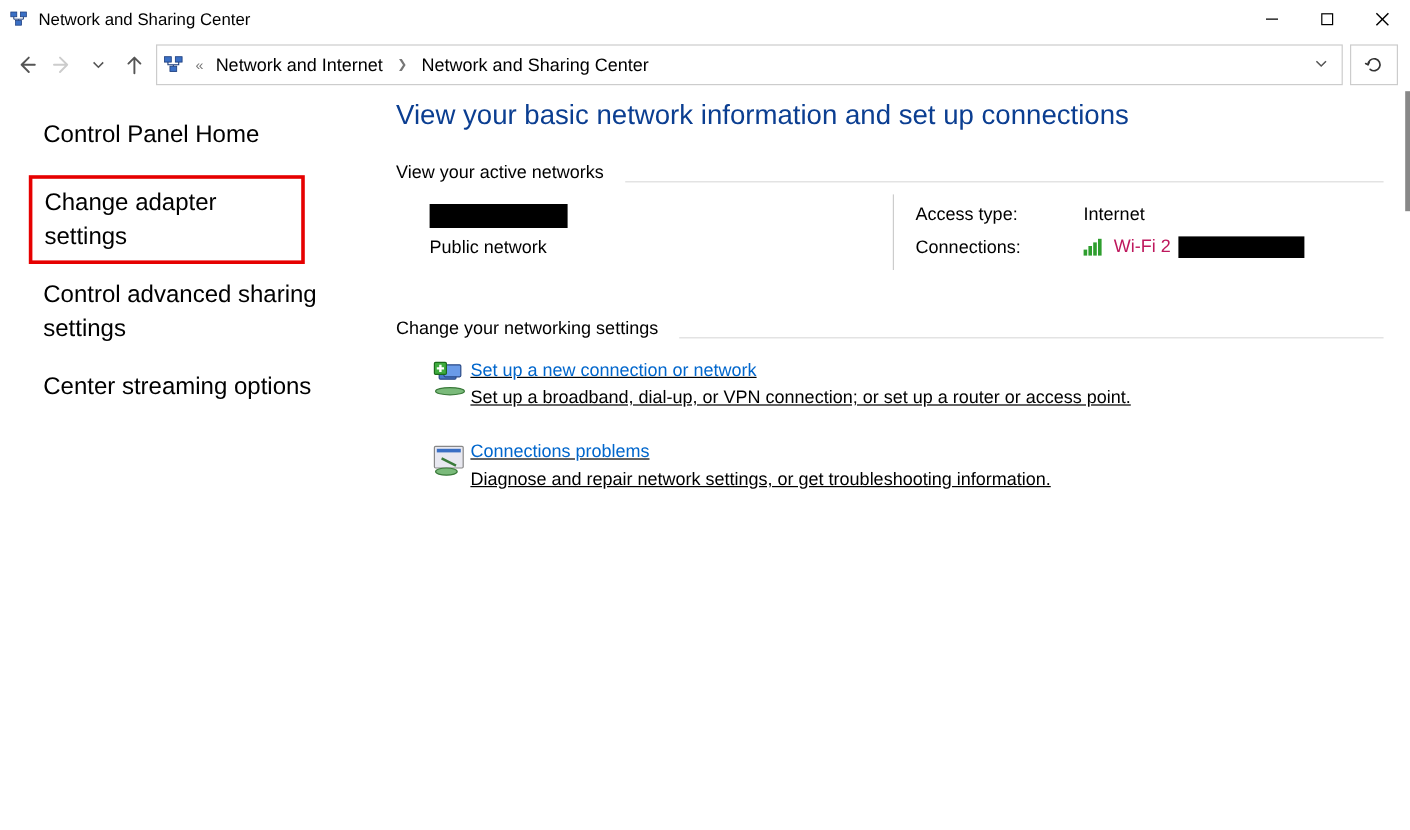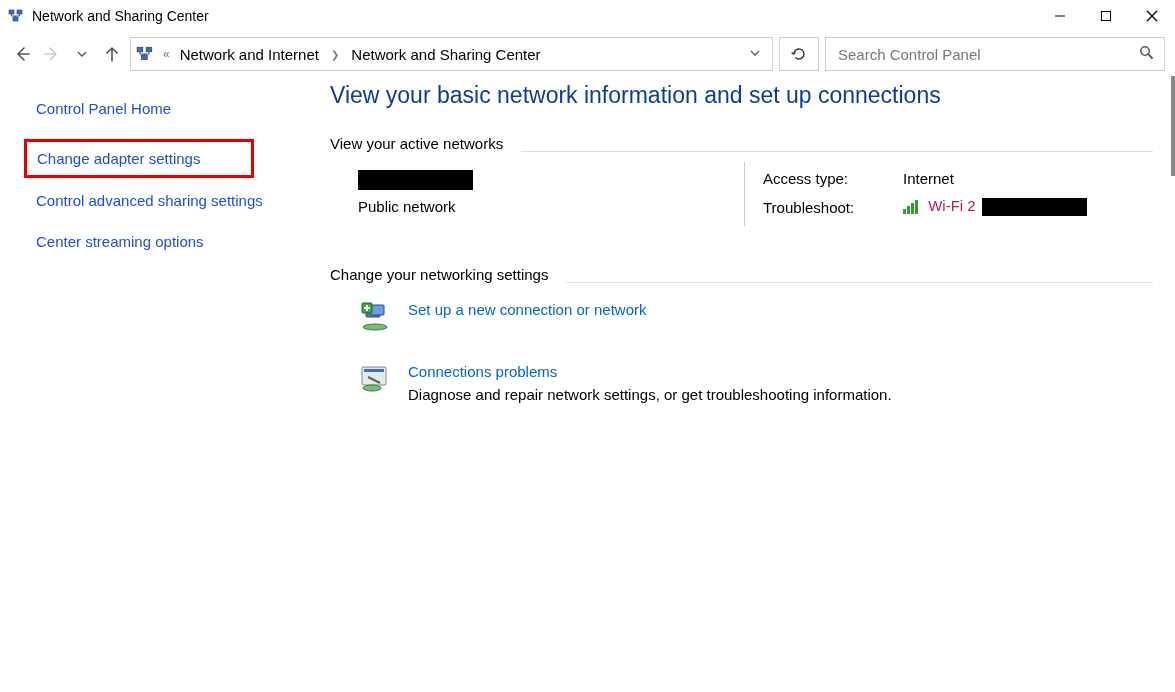--- a/index.html
+++ b/index.html
@@ -94,22 +94,22 @@
   
   .body {
     display:flex;
     height: calc(100% - 76px);
   }
   .sidebar {
     width: 300px;
     padding: 22px 20px 0 36px;
   }
   .sidelink {
-    color: #1d4ed8;
-    font-size: 15px;
+    color: #000000;
+    font-size: 20px;
     margin-bottom: 20px;
     cursor: pointer;
     line-height: 1.4;
   }
   .sidelink.highlighted {
     border: 3px solid #e60000;
     padding: 6px 10px;
     margin-left: -12px;
     margin-bottom: 12px;
     width: 230px;
@@ -159,21 +159,21 @@
   .sigicon span:nth-child(1){height:5px;}
   .sigicon span:nth-child(2){height:8px;}
   .sigicon span:nth-child(3){height:11px;}
   .sigicon span:nth-child(4){height:14px;}
   .ssid-redacted { display:inline-block; width:105px; height:18px; background:#000; vertical-align:middle; margin-left:2px;}
 
   .task {
     display:flex;
     padding-left: 28px;
     margin-bottom: 28px;
-    gap: 16px;
+    text-decoration: underline;
   }
   .task-icon {
     width:34px; height:34px;
     flex-shrink:0;
   }
   .task-text .tlink { color:#0066cc; font-size:15px; margin-bottom:6px;}
   .task-text .tdesc { font-size:15px; }
 
   .scroll-indicator {
     position:absolute;
@@ -255,29 +255,20 @@
         </svg>
     </span>
   </div>
 
   <div class="refreshbox">
     <svg width="16" height="16" viewBox="0 0 16 16">
         <path d="M3 8 a5 5 0 1 1 1.8 3.8 M3 8 l-2 -1 M3 8 l1 -2" stroke="#333" stroke-width="1.4" fill="none" stroke-linecap="round"></path>
       </svg>
   </div>
 
-  <div class="searchbox">
-    <input type="text" placeholder="Search Control Panel" style="">
-    <span class="mag">
-      <svg width="15" height="15" viewBox="0 0 15 15">
-          <circle cx="6" cy="6" r="4.2" stroke="#555" stroke-width="1.5" fill="none"></circle>
-          <line x1="9.2" y1="9.2" x2="13" y2="13" stroke="#555" stroke-width="1.8" stroke-linecap="round"></line>
-        </svg>
-    </span>
-  </div>
 </div>
 
 <div class="body">
   <div class="sidebar">
     <div class="sidelink">Control Panel Home</div>
     <div class="sidelink highlighted">Change adapter settings</div>
     <div class="sidelink">Control advanced sharing settings</div>
     <div class="sidelink">Center streaming options</div>
   </div>
 
@@ -296,21 +287,21 @@
         <div class="net-name-redacted"></div>
         <div class="net-type">Public network</div>
       </div>
       <div class="net-sep"></div>
       <div class="net-right">
         <div class="kv">
           <span class="k">Access type:</span>
           <span class="v">Internet</span>
         </div>
         <div class="kv">
-          <span class="k">Troubleshoot:</span>
+          <span class="k">Connections:</span>
           <span class="v">
             <span class="sigicon">
                 <span></span>
                 <span></span>
                 <span></span>
                 <span></span>
               </span>
             <span class="link">Wi-Fi 2</span>
             <span class="ssid-redacted"></span>
           </span>
@@ -328,20 +319,21 @@
         <svg width="34" height="34" viewBox="0 0 34 34">
           <rect x="8" y="6" width="14" height="10" rx="1" fill="#4a7bc8" stroke="#2a4a88"></rect>
           <rect x="12" y="4" width="14" height="10" rx="1" fill="#6a9be8" stroke="#2a4a88"></rect>
           <rect x="4" y="2" width="10" height="10" rx="1" fill="#3eab3e" stroke="#1a6a1a"></rect>
           <path d="M9 4 V10 M6 7 H12" stroke="#fff" stroke-width="2"></path>
           <ellipse cx="17" cy="26" rx="12" ry="3" fill="#7aba7a" stroke="#3a7a3a"></ellipse>
         </svg>
       </div>
       <div class="task-text">
         <div class="tlink">Set up a new connection or network</div>
+        <div class="tdesc">Set up a broadband, dial-up, or VPN connection; or set up a router or access point.</div>
       </div>
     </div>
 
     <div class="task">
       <div class="task-icon">
         <svg width="34" height="34" viewBox="0 0 34 34">
           <rect x="4" y="4" width="24" height="18" rx="1" fill="#e8e8f0" stroke="#888"></rect>
           <rect x="6" y="6" width="20" height="3" fill="#3a6fc4"></rect>
           <ellipse cx="14" cy="25" rx="9" ry="3" fill="#7aba7a" stroke="#3a7a3a"></ellipse>
           <line x1="10" y1="14" x2="22" y2="20" stroke="#3a7a3a" stroke-width="2"></line>

